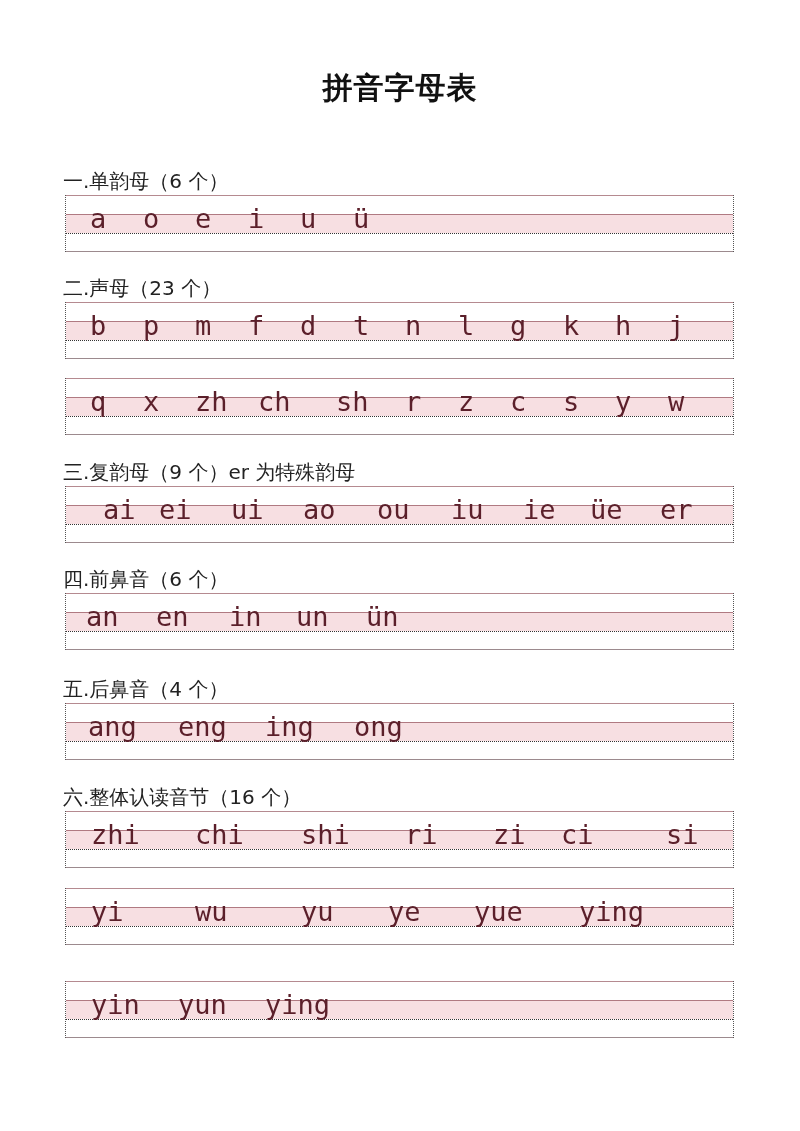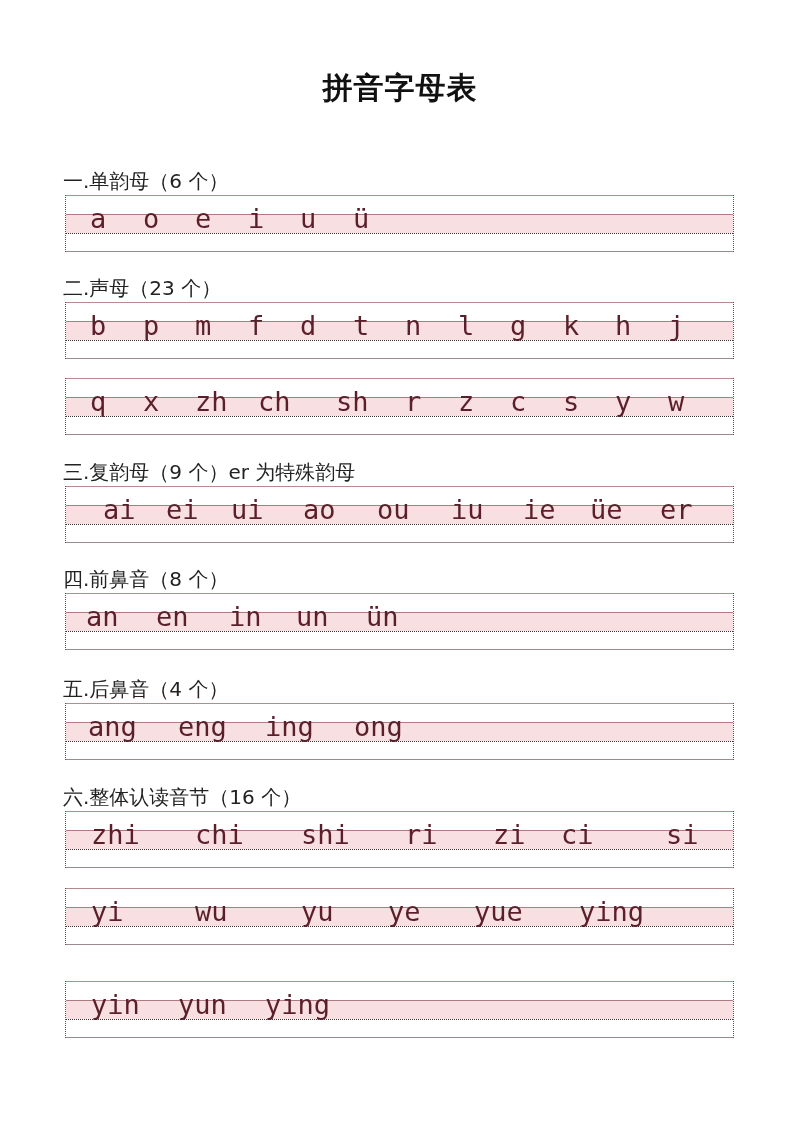--- a/index.html
+++ b/index.html
@@ -78,31 +78,31 @@
 </div>
 
 <div class="heading" style="top:459px">三.复韵母（9 个）er 为特殊韵母</div>
 <div class="grid" style="top:486px">
   <div class="band"></div>
     <div class="l1"></div>
     <div class="l2"></div>
     <div class="l3"></div>
     <div class="l4"></div>
   <span class="py" style="left:37px">ai</span>
-  <span class="py" style="left:100px">ei</span>
+  <span class="py" style="left:93px">ei</span>
   <span class="py" style="left:165px">ui</span>
   <span class="py" style="left:237px">ao</span>
   <span class="py" style="left:311px">ou</span>
   <span class="py" style="left:385px">iu</span>
   <span class="py" style="left:457px">ie</span>
   <span class="py" style="left:524px">üe</span>
   <span class="py" style="left:594px">er</span>
 </div>
 
-<div class="heading" style="top:566px">四.前鼻音（8 个）</div>
+<div class="heading" style="top:566px">四.前鼻音（6 个）</div>
 <div class="grid" style="top:593px">
   <div class="band"></div>
     <div class="l1"></div>
     <div class="l2"></div>
     <div class="l3"></div>
     <div class="l4"></div>
   <span class="py" style="left:20px">an</span>
   <span class="py" style="left:90px">en</span>
   <span class="py" style="left:163px">in</span>
   <span class="py" style="left:230px">un</span>

